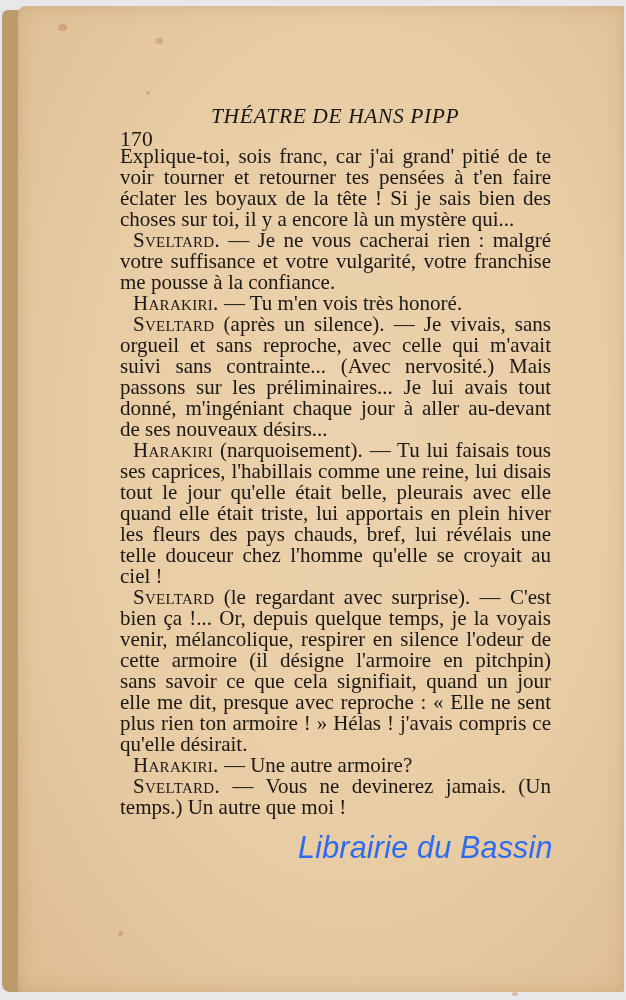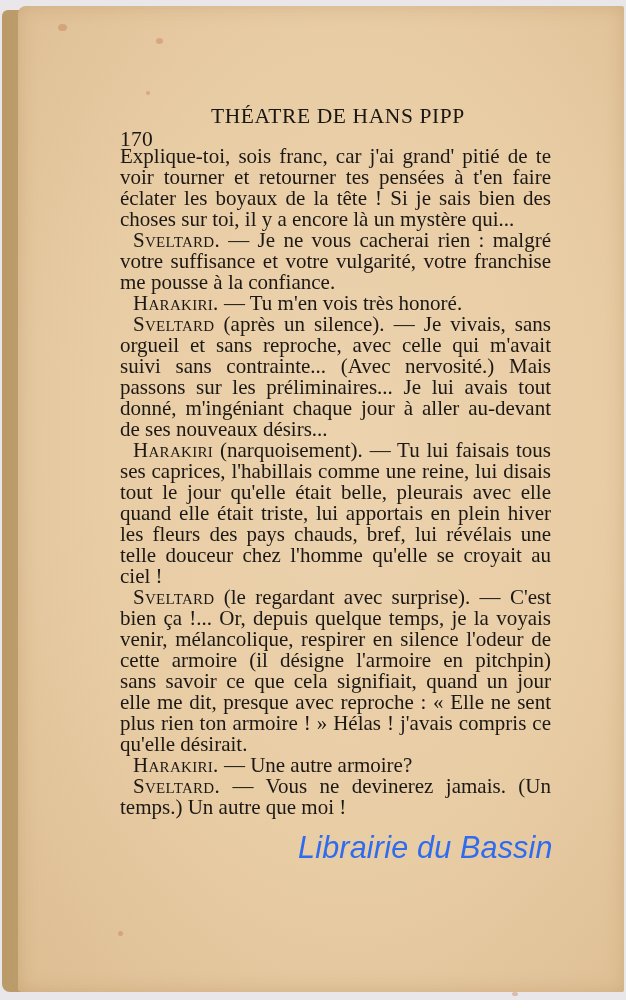--- a/index.html
+++ b/index.html
@@ -19,21 +19,21 @@
     background: radial-gradient(ellipse at 55% 45%, #ecd3ae 0%, #e8cca4 55%, #ddbd92 100%);
     border-radius: 8px 2px 2px 4px;
     box-shadow: inset 0 0 18px rgba(150,110,60,0.25);
   }
   .spot { position: absolute; border-radius: 50%; background: rgba(185,110,70,0.35); }
   .header {
     position: absolute; left: 120px; top: 104px; width: 440px;
     font-size: 21.5px; color: #1a1613; letter-spacing: 0.2px;
   }
   .header .pageno { position: absolute; left: 0; top: 0; margin-top: 23px; }
-  .header .title { position: absolute; left: 91px; top: 0; letter-spacing: 0.6px; }
+  .header .title { position: absolute; left: 91px; top: 0; letter-spacing: 0.6px; font-style: italic; }
   .body-text {
     position: absolute; left: 120px; top: 146px; width: 431px;
     font-size: 21px; line-height: 21px; color: #1c1815;
     text-align: justify;
   }
   .para { margin: 0; text-indent: 13px; }
   .para.first { text-indent: 0; }
   .sc { font-variant: small-caps; letter-spacing: 0.3px; }
   .it { }
   .watermark {

